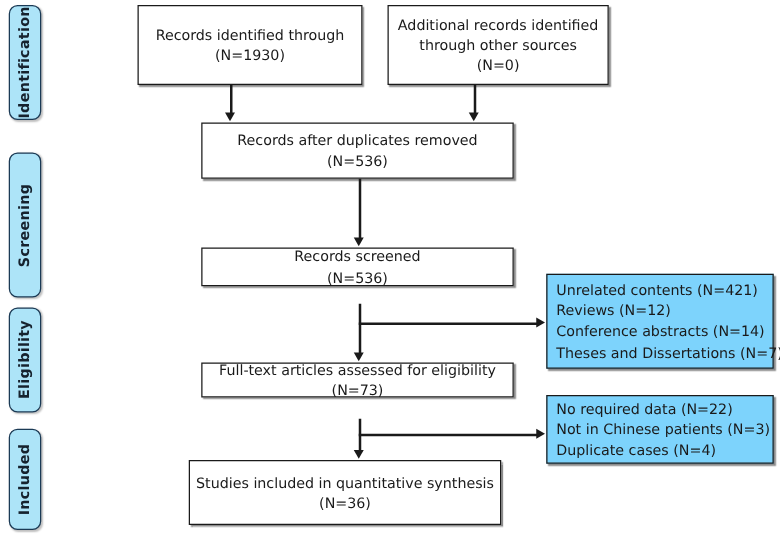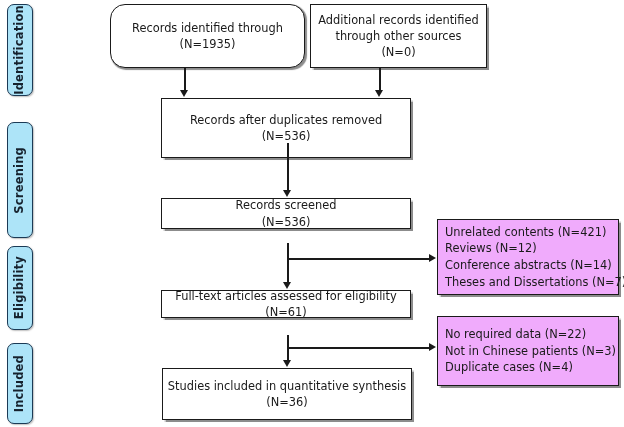--- a/index.html
+++ b/index.html
@@ -54,21 +54,21 @@
   .flow-box .line{
     font-size:11.4px;
     color:#1a1a1a;
     line-height:1.42;
     white-space:nowrap;
   }
   
   .excl-box{
     position:absolute;
     box-sizing:border-box;
-    background:#f0abfc;
+    background:#7dd3fc;
     border:1.7px solid #1a1a1a;
     display:flex;
     flex-direction:column;
     align-items:flex-start;
     justify-content:center;
     text-align:left;
     padding:4px 7px;
     box-shadow:1.5px 1.5px 1px rgba(0,0,0,.45);
   }
   .excl-box .line{
@@ -110,38 +110,38 @@
   </div>
 
   <div class="stage-tab" style="left:7px;  top:246px; width:26px; height:84px;">
     <span class="stage-label">Eligibility</span>
   </div>
 
   <div class="stage-tab" style="left:7px;  top:343px; width:26px; height:81px;">
     <span class="stage-label">Included</span>
   </div>
 
-  <div class="flow-box" style="left:110px; top:4px; width:195px; height:64px;border-radius:15px;">
+  <div class="flow-box" style="left:110px; top:4px; width:180px; height:64px;">
     <div class="line">Records identified through</div>
-    <div class="line">(N=1935)</div>
+    <div class="line">(N=1930)</div>
   </div>
 
   <div class="flow-box" style="left:310px; top:4px; width:177px; height:64px;">
     <div class="line">Additional records identified</div>
     <div class="line">through other sources</div>
     <div class="line">(N=0)</div>
   </div>
 
   <div class="conn conn-v" style="left:184px; top:68px; height:23px;"></div>
   <div class="arrow-down" style="left:180px; top:90px;"></div>
 
   <div class="conn conn-v" style="left:379px; top:68px; height:23px;"></div>
   <div class="arrow-down" style="left:375px; top:90px;"></div>
 
-  <div class="flow-box" style="left:161px; top:98px; width:250px; height:60px;">
+  <div class="flow-box" style="left:161px; top:98px; width:250px; height:45px;">
     <div class="line">Records after duplicates removed</div>
     <div class="line">(N=536)</div>
   </div>
 
   <div class="conn conn-v" style="left:287px; top:143px; height:48px;"></div>
   <div class="arrow-down" style="left:283px; top:190px;"></div>
 
   <div class="flow-box" style="left:161px; top:198px; width:250px; height:31px;">
     <div class="line">Records screened</div>
     <div class="line">(N=536)</div>
@@ -154,32 +154,32 @@
 
   <div class="excl-box" style="left:437px; top:219px; width:182px; height:76px;">
     <div class="line">Unrelated contents (N=421)</div>
     <div class="line">Reviews (N=12)</div>
     <div class="line">Conference abstracts (N=14)</div>
     <div class="line">Theses and Dissertations (N=7)</div>
   </div>
 
   <div class="flow-box" style="left:161px; top:290px; width:250px; height:28px;">
     <div class="line">Full-text articles assessed for eligibility</div>
-    <div class="line">(N=61)</div>
+    <div class="line">(N=73)</div>
   </div>
 
   <div class="conn conn-v" style="left:287px; top:335px; height:26px;"></div>
   <div class="arrow-down" style="left:283px; top:360px;"></div>
   <div class="conn conn-h" style="left:287px; top:347px; width:143px;"></div>
   <div class="arrow-right" style="left:429px; top:343px;"></div>
 
-  <div class="excl-box" style="left:437px; top:316px; width:182px; height:70px;">
+  <div class="excl-box" style="left:437px; top:316px; width:182px; height:55px;">
     <div class="line">No required data (N=22)</div>
     <div class="line">Not in Chinese patients (N=3)</div>
     <div class="line">Duplicate cases (N=4)</div>
   </div>
 
-  <div class="flow-box" style="left:162px; top:368px; width:250px; height:52px;">
+  <div class="flow-box" style="left:151px; top:368px; width:250px; height:52px;">
     <div class="line">Studies included in quantitative synthesis</div>
     <div class="line">(N=36)</div>
   </div>
 
 </div>
 
 </body></html>

